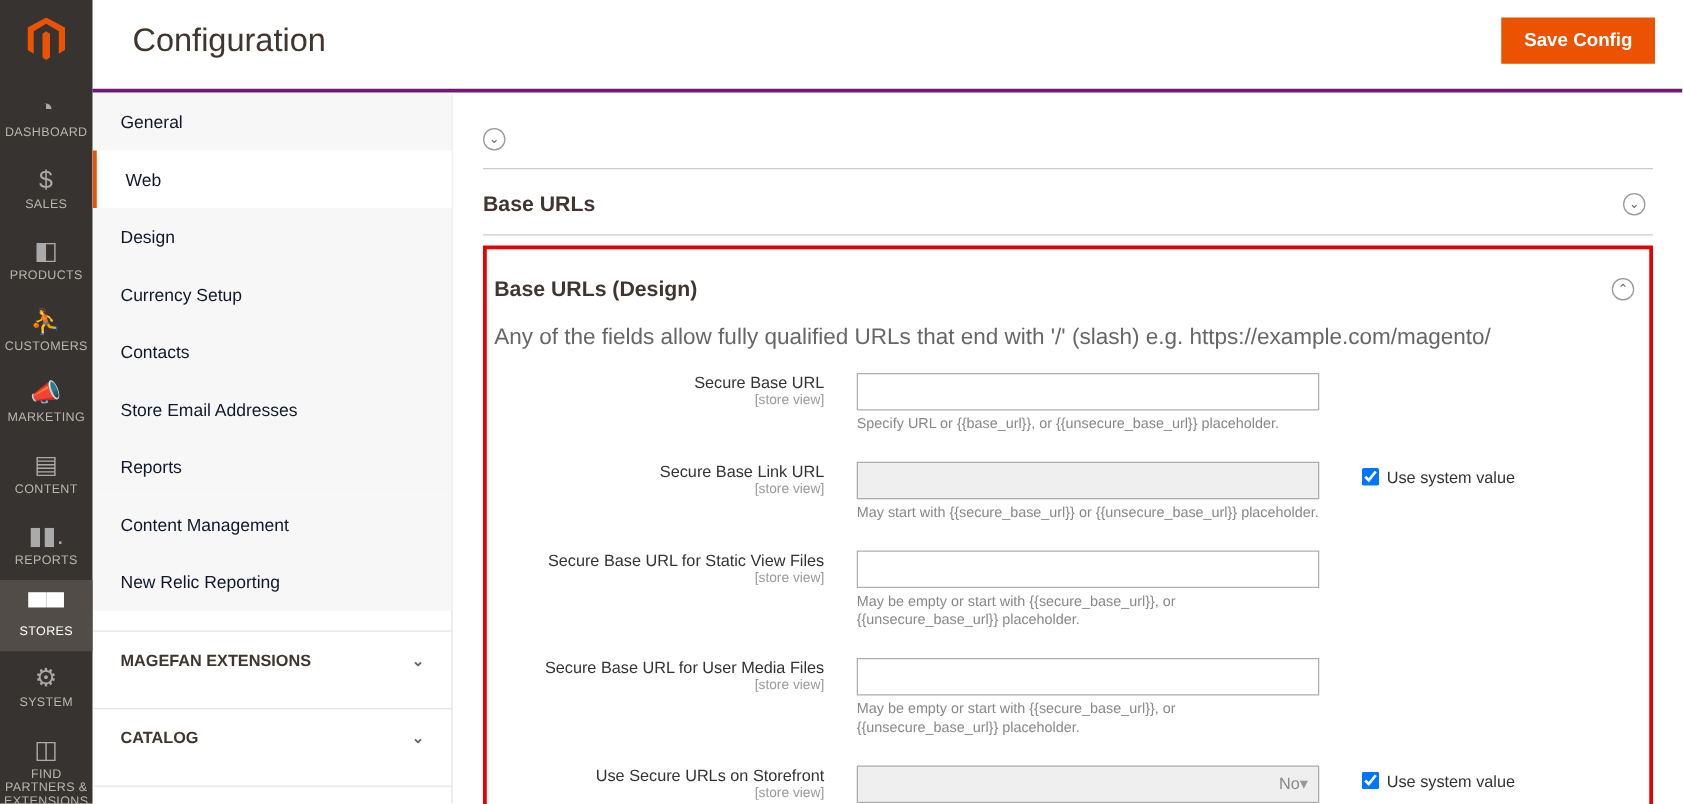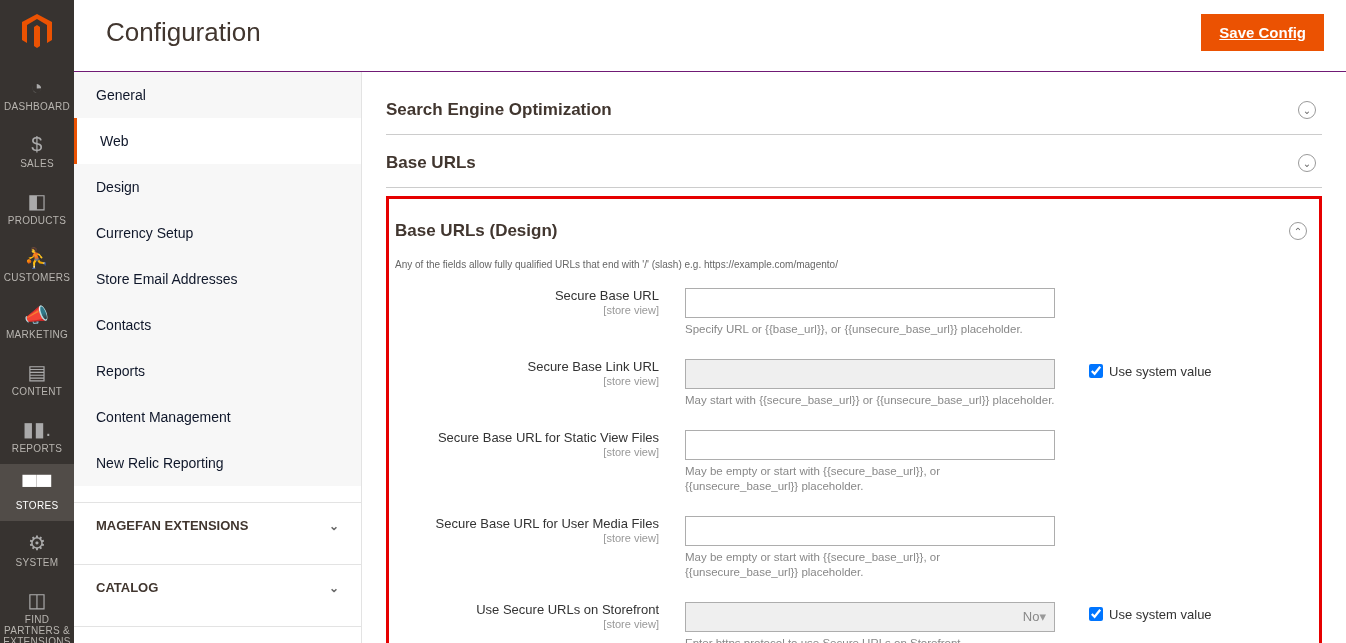--- a/index.html
+++ b/index.html
@@ -6,36 +6,36 @@
 body { font-family: 'Helvetica Neue', Helvetica, Arial, sans-serif; font-size: 13px; color: #333; background: #fff; }
 .app { display: flex; width: 1346px; height: 643px; overflow: hidden; }
 .left-nav { width: 74px; background: #373330; flex-shrink: 0; display: flex; flex-direction: column; }
 .left-nav-item { color: #b8b5b0; text-align: center; padding: 12px 0 10px; cursor: pointer; font-size: 10px; letter-spacing: 0.3px; }
 .left-nav-item.active { background: #514c48; color: #fff; }
 .left-nav-item svg, .left-nav-item .nav-icon { display: block; margin: 0 auto 4px; }
 .left-nav-item .nav-icon { font-size: 20px; line-height: 20px; color: #aaa; }
 .left-nav-item.active .nav-icon { color: #fff; }
 .left-nav-logo { padding: 14px 0; text-align: center; }
 .main-col { flex: 1; display: flex; flex-direction: column; }
-.header { display: flex; align-items: center; padding: 14px 22px 20px 32px; border-bottom: 1px solid #701a75; }
+.header { display: flex; align-items: center; padding: 14px 22px 20px 32px; border-bottom: 3px solid #701a75; }
 .header h1 { font-weight: 300; font-size: 26px; color: #41362f; flex: 1; }
-.btn-primary { background: #eb5202; color: #fff; border: none; padding: 10px 18px; font-size: 15px; font-weight: 600; cursor: pointer; text-decoration: underline; }
+.btn-primary { background: #eb5202; color: #fff; border: none; padding: 10px 18px; font-size: 15px; font-weight: 600; cursor: pointer; }
 .content-row { display: flex; flex: 1; overflow: hidden; }
 .sidebar { width: 288px; border-right: 1px solid #e3e3e3; overflow-y: auto; }
 .sidebar-item { padding: 15px 22px; font-size: 14px; color: #0f172a; cursor: pointer; background:#fff; }
 .sidebar-item.sub { background: #f7f7f7; }
 .sidebar-item.sub.active { background: #fff; border-left: 3px solid #eb5202; padding-left: 23px; }
 .sidebar-group { padding: 15px 22px; font-size: 13px; font-weight: 600; color: #41362f; text-transform: uppercase; cursor: pointer; display:flex; align-items:center; justify-content:space-between; border-top:1px solid #e3e3e3;margin-top:16px; }
 .chev { font-size: 12px; color: #666; }
 .config-panel { flex: 1; padding: 10px 24px 0 24px; overflow-y: auto; }
 .section-head { display:flex; align-items:center; justify-content:space-between; padding: 18px 6px 14px 0; border-bottom:1px solid #ccc; cursor:pointer; }
 .section-head h2 { font-size: 17px; font-weight: 600; color: #41362f; }
 .circle-chev { width:18px; height:18px; border:1px solid #999; border-radius:50%; display:flex; align-items:center; justify-content:center; font-size:10px; color:#666; }
 .highlight-box { border: 3px solid #e60000; margin-top: 8px; padding: 4px 6px 12px; }
-.section-note { font-size: 10px; color: #666; padding: 12px 0 18px; }
+.section-note { font-size: 18px; color: #666; padding: 12px 0 18px; }
 .form-row { display:flex; align-items:flex-start; margin-bottom: 22px; }
 .label-col { width: 290px; text-align: right; padding-right: 26px; }
 .label-col .lbl { font-size: 13px; color: #333; }
 .label-col .scope { font-size: 11px; color: #999; display:block; margin-top:1px; }
 .input-col { width: 370px; }
 .input-col input, .input-col .select { width: 100%; height: 30px; border:1px solid #adadad; padding: 4px 8px; font-size:13px; background:#fff; }
 .input-col .select.disabled, .input-col input.disabled { background:#efefef; color:#888; }
 .input-col .select { display:flex; align-items:center; justify-content:flex-end; }
 .help { font-size: 11.5px; color: #888; margin-top: 4px; line-height: 1.3; }
 .check-col { padding-left: 34px; display:flex; align-items:center; gap:6px; font-size:13px; color:#333; padding-top:5px; }
@@ -100,22 +100,22 @@
     <h1>Configuration</h1>
     <button class="btn-primary">Save Config</button>
   </div>
   <div class="content-row">
     <div class="sidebar">
       <div id="general-list">
             <div class="sidebar-item sub">General</div>
             <div class="sidebar-item sub active">Web</div>
             <div class="sidebar-item sub">Design</div>
             <div class="sidebar-item sub">Currency Setup</div>
+            <div class="sidebar-item sub">Contacts</div>
             <div class="sidebar-item sub">Store Email Addresses</div>
-            <div class="sidebar-item sub">Contacts</div>
             <div class="sidebar-item sub">Reports</div>
             <div class="sidebar-item sub">Content Management</div>
             <div class="sidebar-item sub">New Relic Reporting</div>
           </div>
       <div id="group-list">
             <div class="sidebar-group">
               <span>MAGEFAN EXTENSIONS</span>
               <span class="chev">⌄</span>
             </div>
             <div class="sidebar-group">
@@ -127,21 +127,20 @@
               <span class="chev">⌄</span>
             </div>
             <div class="sidebar-group">
               <span>SALES</span>
               <span class="chev">⌄</span>
             </div>
           </div>
     </div>
     <div class="config-panel">
       <div class="section-head">
-        <h2>Search Engine Optimization</h2>
         <span class="circle-chev">⌄</span>
       </div>
       <div class="section-head">
         <h2>Base URLs</h2>
         <span class="circle-chev">⌄</span>
       </div>
 
       <div class="highlight-box">
         <div class="section-head" style="border-bottom:none; padding-bottom:6px;">
           <h2>Base URLs (Design)</h2>

